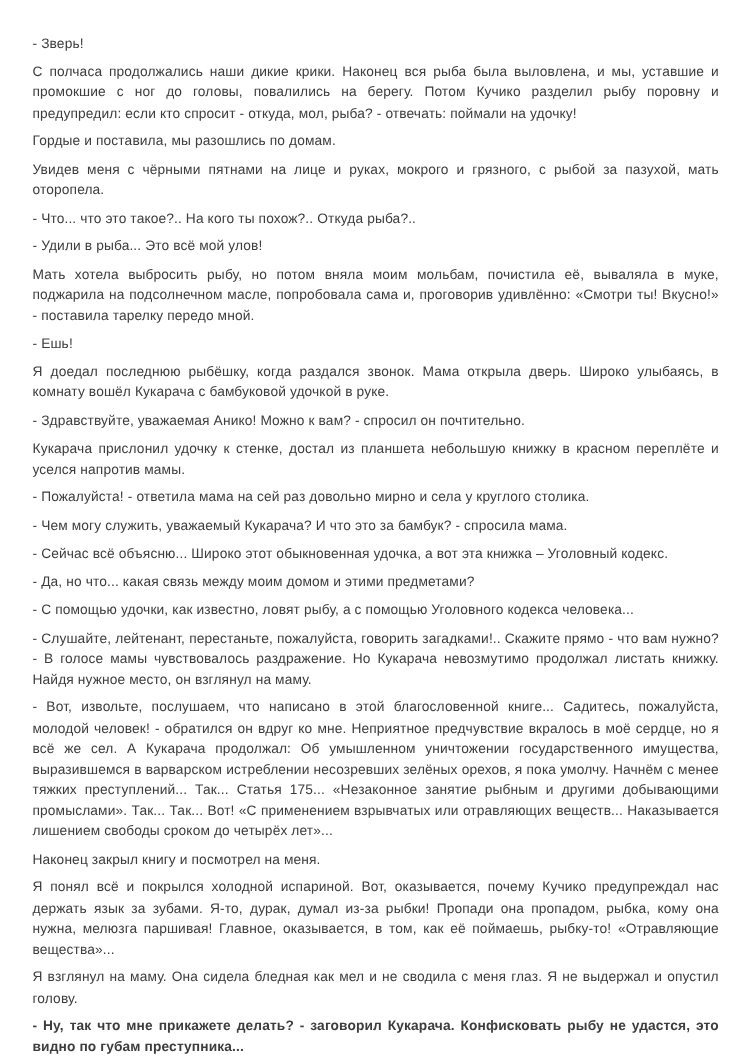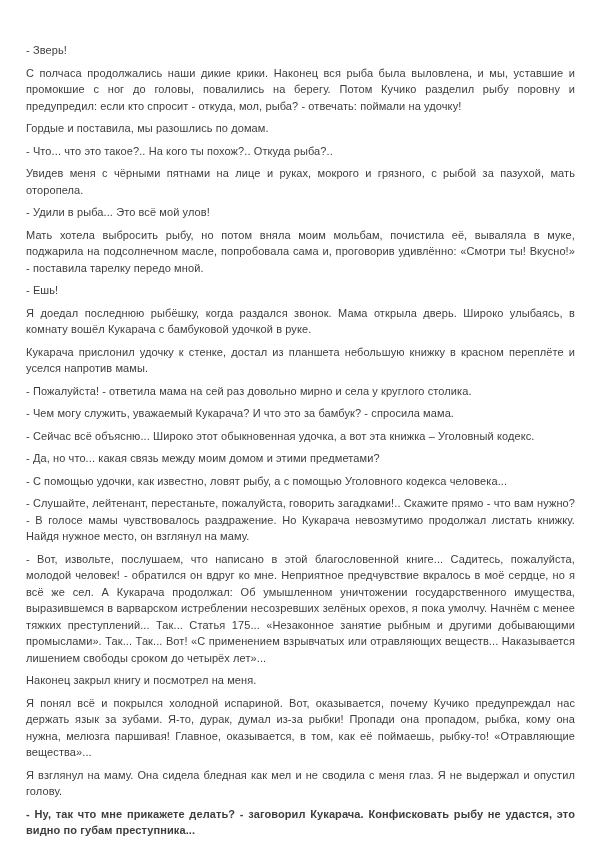--- a/index.html
+++ b/index.html
@@ -10,21 +10,21 @@
   body {
     width: 600px;
     height: 849px;
     box-sizing: border-box;
     overflow: hidden;
   }
   .page {
     box-sizing: border-box;
     width: 600px;
     height: 849px;
-    padding: 42px 25px 20px 26px;
+    padding: 27px 25px 20px 26px;
     background: #ffffff;
   }
   .text-content {
     font-family: "Liberation Sans", "DejaVu Sans", sans-serif;
     font-size: 11px;
     line-height: 16.5px;
     color: #3d3d3d;
     letter-spacing: 0.1px;
   }
   .text-content p {
@@ -38,26 +38,27 @@
   }
 </style>
 </head>
 <body>
 
 <div class="page">
   <div class="text-content" id="text-content" style="color: rgb(61, 61, 61);">
       <p>- Зверь!</p>
       <p>С полчаса продолжались наши дикие крики. Наконец вся рыба была выловлена, и мы, уставшие и промокшие с ног до головы, повалились на берегу. Потом Кучико разделил рыбу поровну и предупредил: если кто спросит - откуда, мол, рыба? - отвечать: поймали на удочку!</p>
       <p>Гордые и поставила, мы разошлись по домам.</p>
+      <p>Увидев меня с чёрными пятнами на лице и руках, мокрого и грязного, с рыбой за пазухой, мать оторопела.</p>
       <p>- Что... что это такое?.. На кого ты похож?.. Откуда рыба?..</p>
-      <p>Увидев меня с чёрными пятнами на лице и руках, мокрого и грязного, с рыбой за пазухой, мать оторопела.</p>
       <p>- Удили в рыба... Это всё мой улов!</p>
       <p>Мать хотела выбросить рыбу, но потом вняла моим мольбам, почистила её, вываляла в муке, поджарила на подсолнечном масле, попробовала сама и, проговорив удивлённо: «Смотри ты! Вкусно!» - поставила тарелку передо мной.</p>
       <p>- Ешь!</p>
       <p>Я доедал последнюю рыбёшку, когда раздался звонок. Мама открыла дверь. Широко улыбаясь, в комнату вошёл Кукарача с бамбуковой удочкой в руке.</p>
+      <p>- Здравствуйте, уважаемая Анико! Можно к вам? - спросил он почтительно.</p>
       <p>Кукарача прислонил удочку к стенке, достал из планшета небольшую книжку в красном переплёте и уселся напротив мамы.</p>
       <p>- Пожалуйста! - ответила мама на сей раз довольно мирно и села у круглого столика.</p>
       <p>- Чем могу служить, уважаемый Кукарача? И что это за бамбук? - спросила мама.</p>
       <p>- Сейчас всё объясню... Широко этот обыкновенная удочка, а вот эта книжка – Уголовный кодекс.</p>
       <p>- Да, но что... какая связь между моим домом и этими предметами?</p>
       <p>- С помощью удочки, как известно, ловят рыбу, а с помощью Уголовного кодекса человека...</p>
       <p>- Слушайте, лейтенант, перестаньте, пожалуйста, говорить загадками!.. Скажите прямо - что вам нужно? - В голосе мамы чувствовалось раздражение. Но Кукарача невозмутимо продолжал листать книжку. Найдя нужное место, он взглянул на маму.</p>
       <p>- Вот, извольте, послушаем, что написано в этой благословенной книге... Садитесь, пожалуйста, молодой человек! - обратился он вдруг ко мне. Неприятное предчувствие вкралось в моё сердце, но я всё же сел. А Кукарача продолжал: Об умышленном уничтожении государственного имущества, выразившемся в варварском истреблении несозревших зелёных орехов, я пока умолчу. Начнём с менее тяжких преступлений... Так... Статья 175... «Незаконное занятие рыбным и другими добывающими промыслами». Так... Так... Вот! «С применением взрывчатых или отравляющих веществ... Наказывается лишением свободы сроком до четырёх лет»...</p>
       <p>Наконец закрыл книгу и посмотрел на меня.</p>
       <p>Я понял всё и покрылся холодной испариной. Вот, оказывается, почему Кучико предупреждал нас держать язык за зубами. Я-то, дурак, думал из-за рыбки! Пропади она пропадом, рыбка, кому она нужна, мелюзга паршивая! Главное, оказывается, в том, как её поймаешь, рыбку-то! «Отравляющие вещества»...</p>

